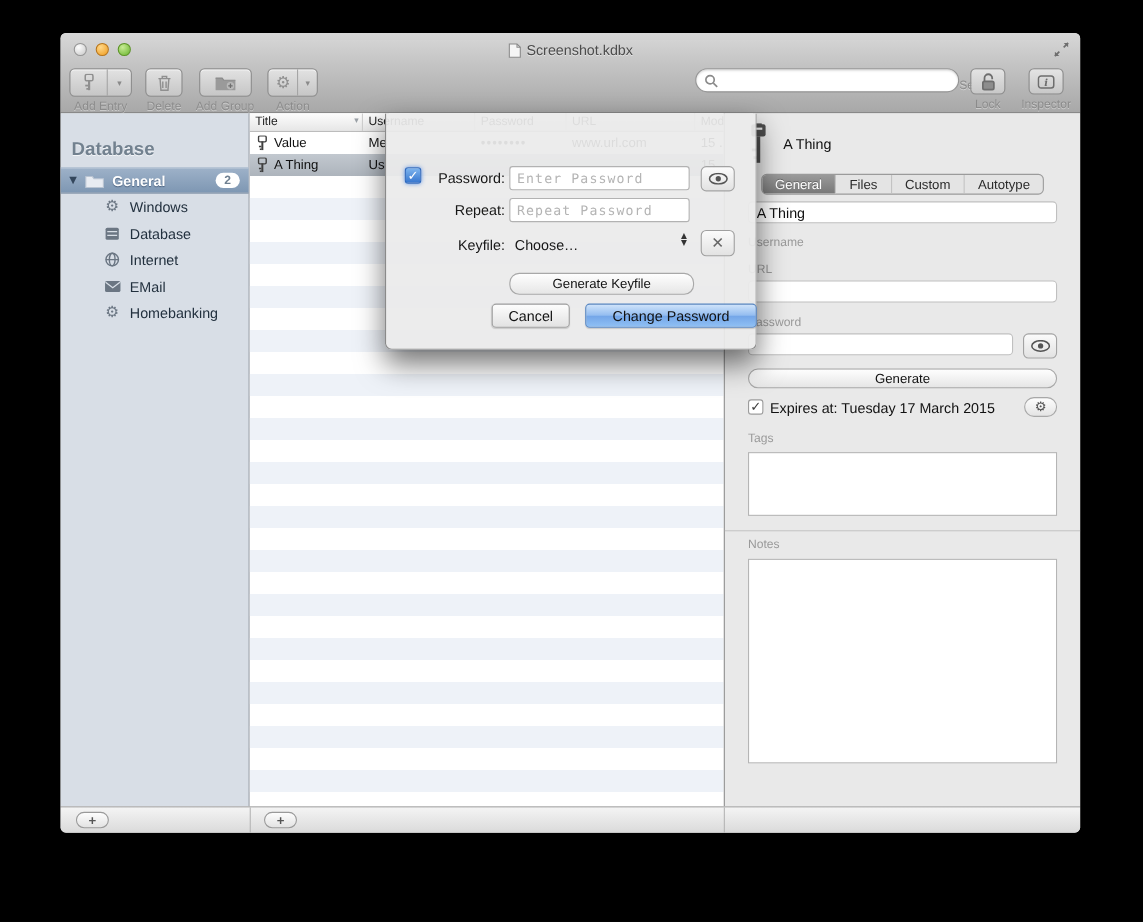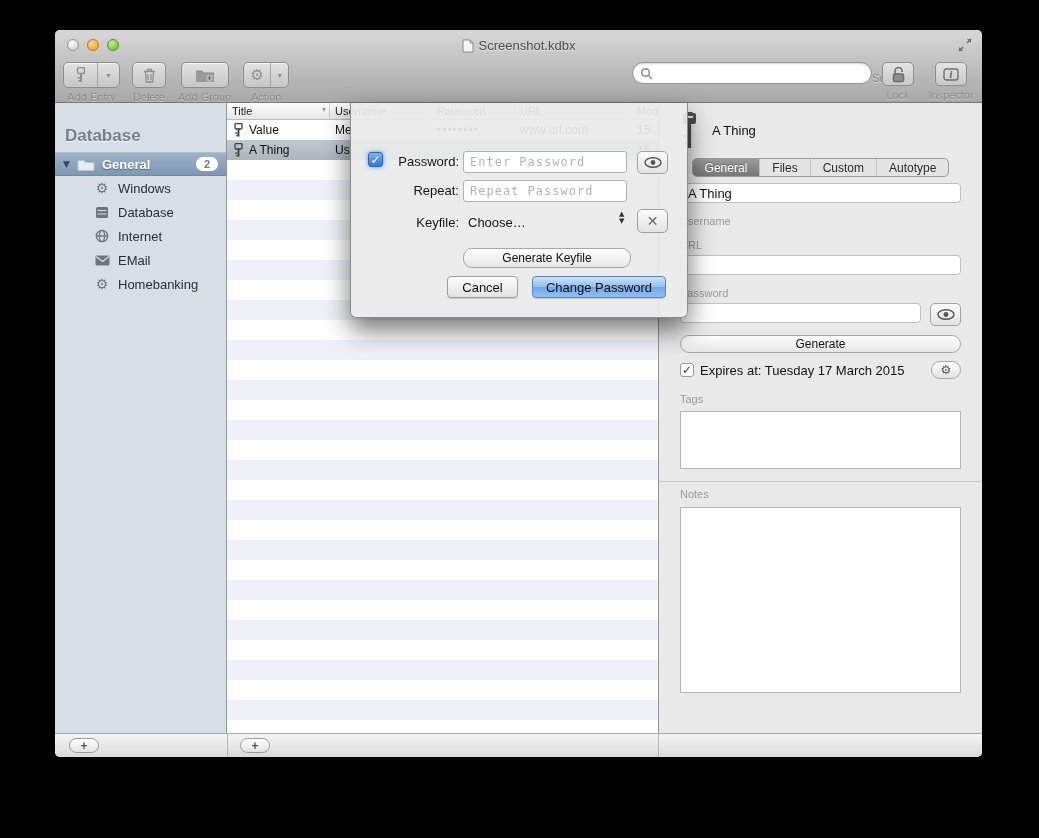--- a/index.html
+++ b/index.html
@@ -502,17 +502,17 @@
       <div class="abs keyfile-val" style="left:117px; top:112px">Choose…</div>
       <div class="abs stepper glyph" style="left:268px; top:108px">
         <span>▲</span>
           <span>▼</span>
       </div>
       <div class="abs x-btn glyph" style="left:286px; top:106px">✕</div>
 
       <div class="abs pill-btn" style="left:112px; top:133px; width:168px; margin-top:12px; height:20px">Generate Keyfile</div>
 
       <div class="abs d-btn" style="left:96px; top:173px; width:71px">Cancel</div>
-      <div class="abs d-btn default" style="left:181px; top:173px; width:134px">Change Password</div>
+      <div class="abs d-btn default" style="left:181px; top:173px; width:156px">Change Password</div>
     </div>
 
   </div>
 </div>
 
 </body></html>

